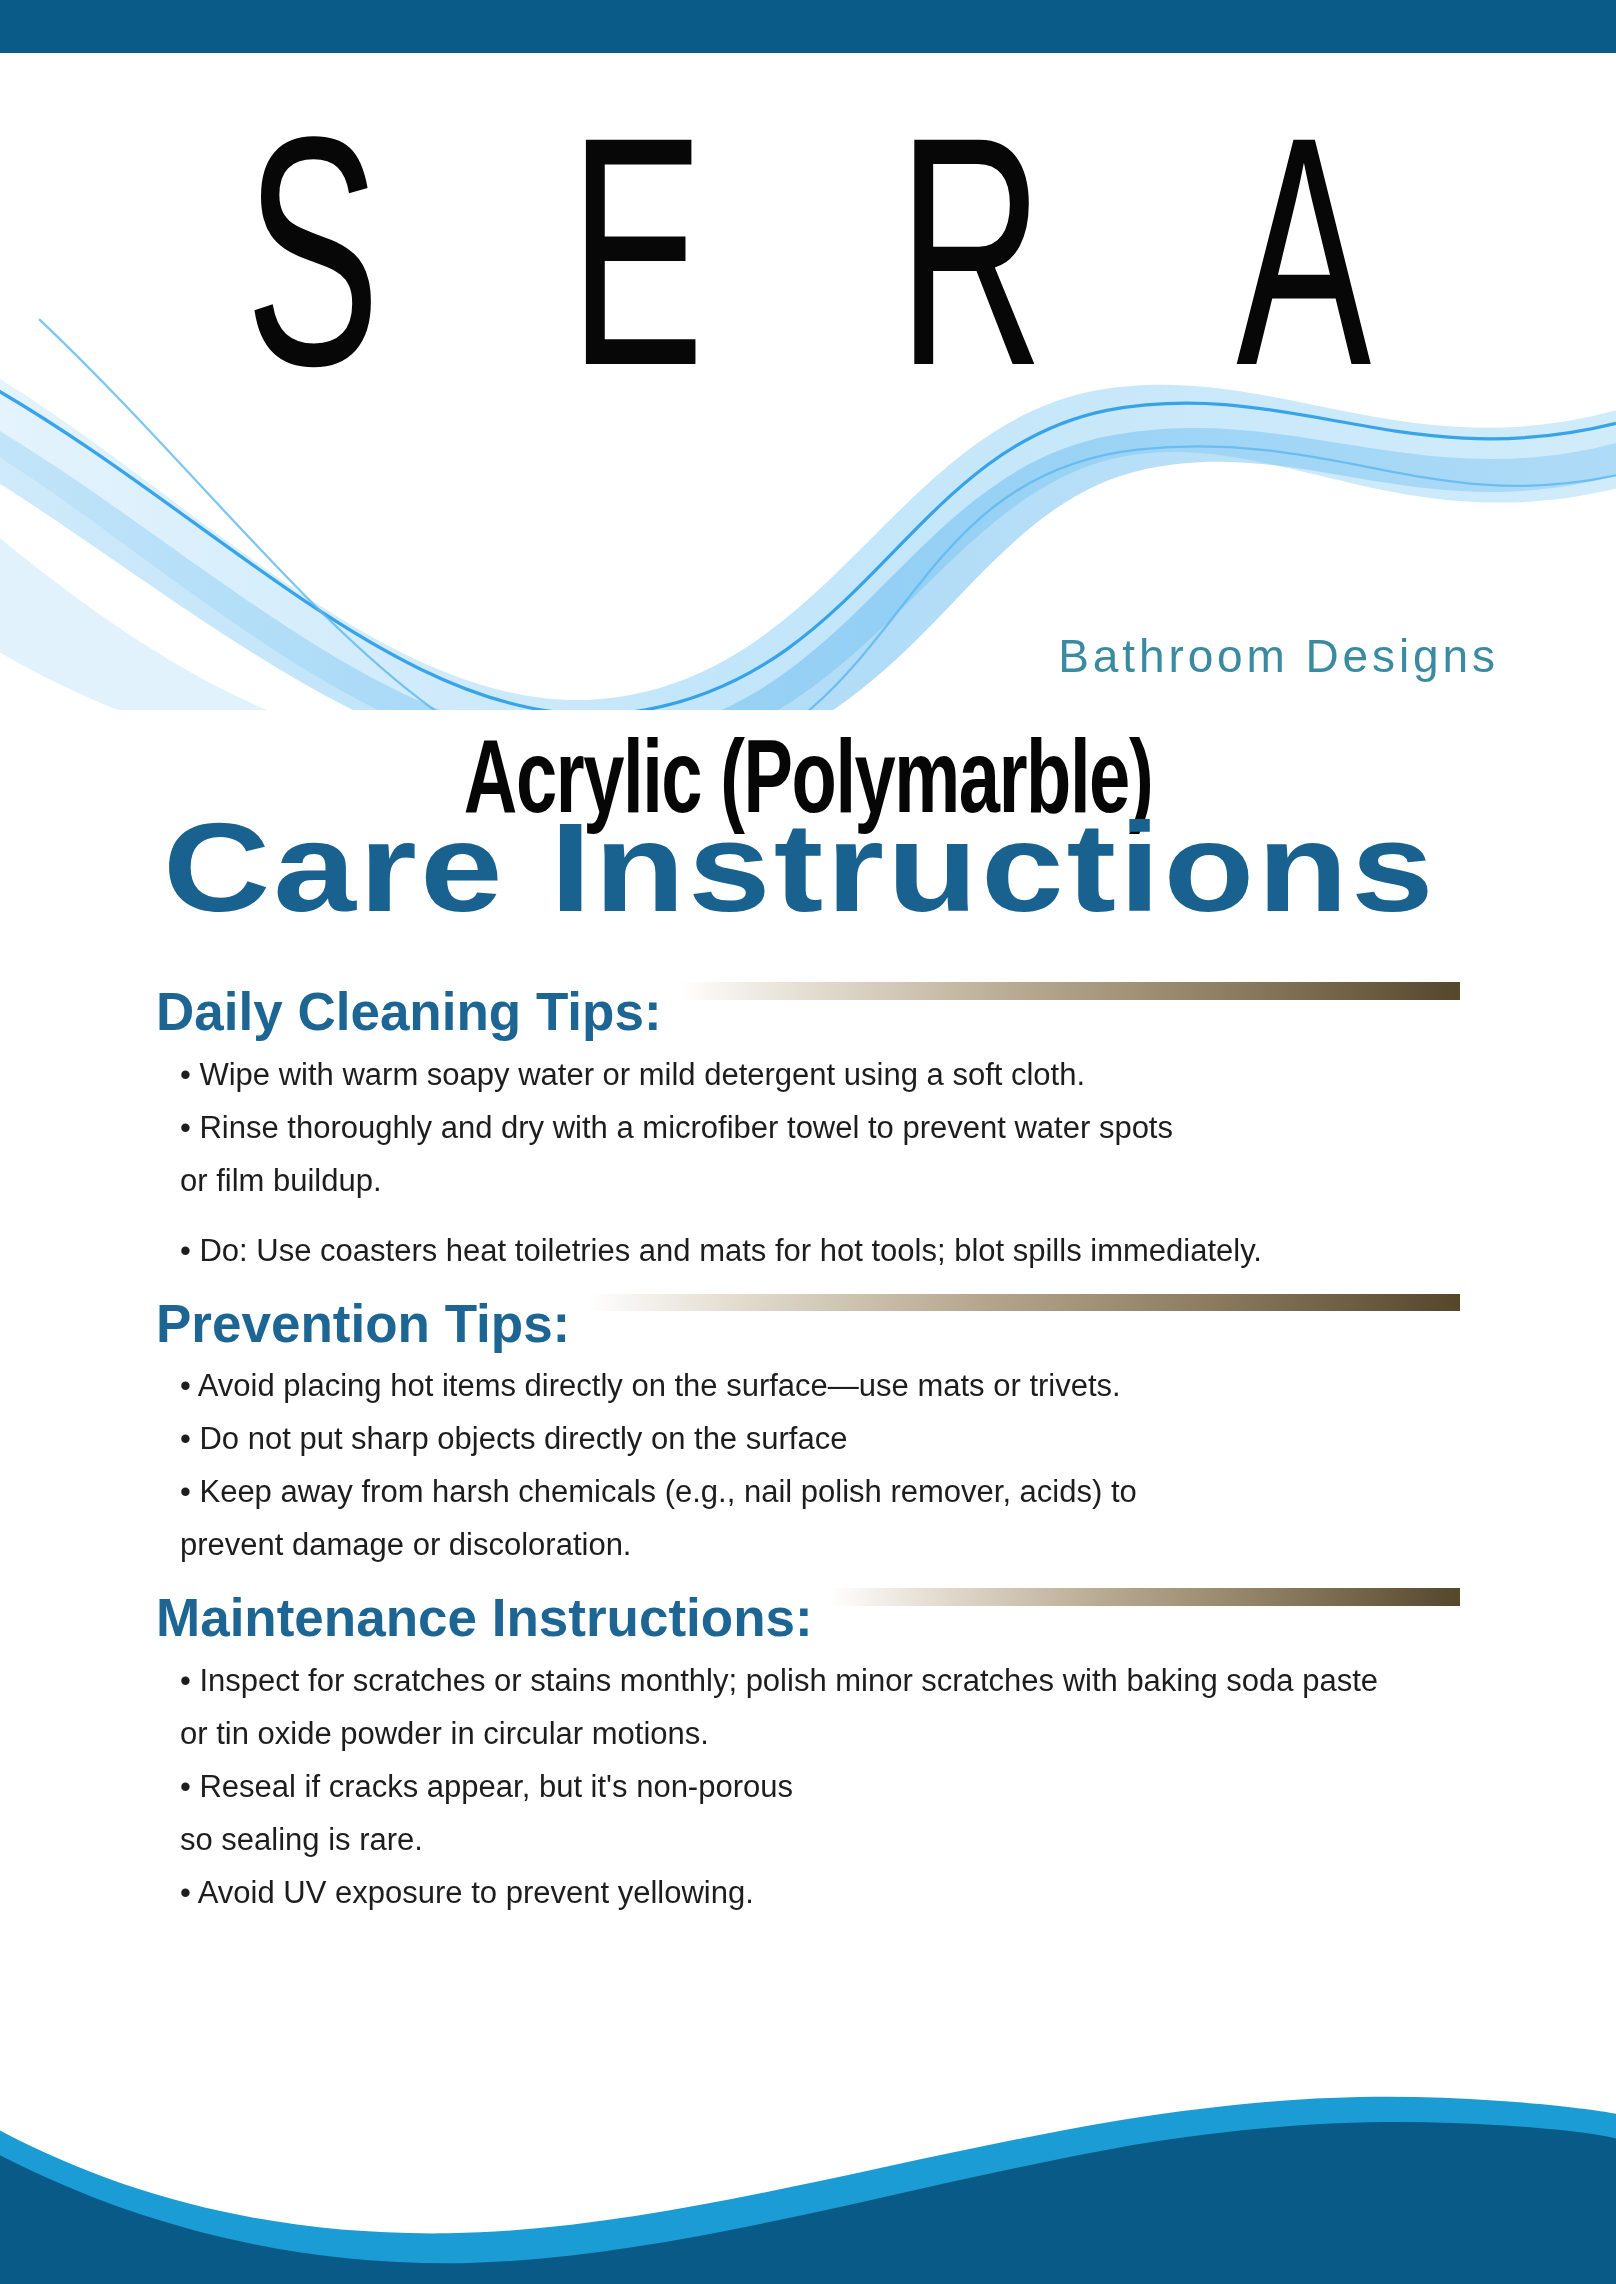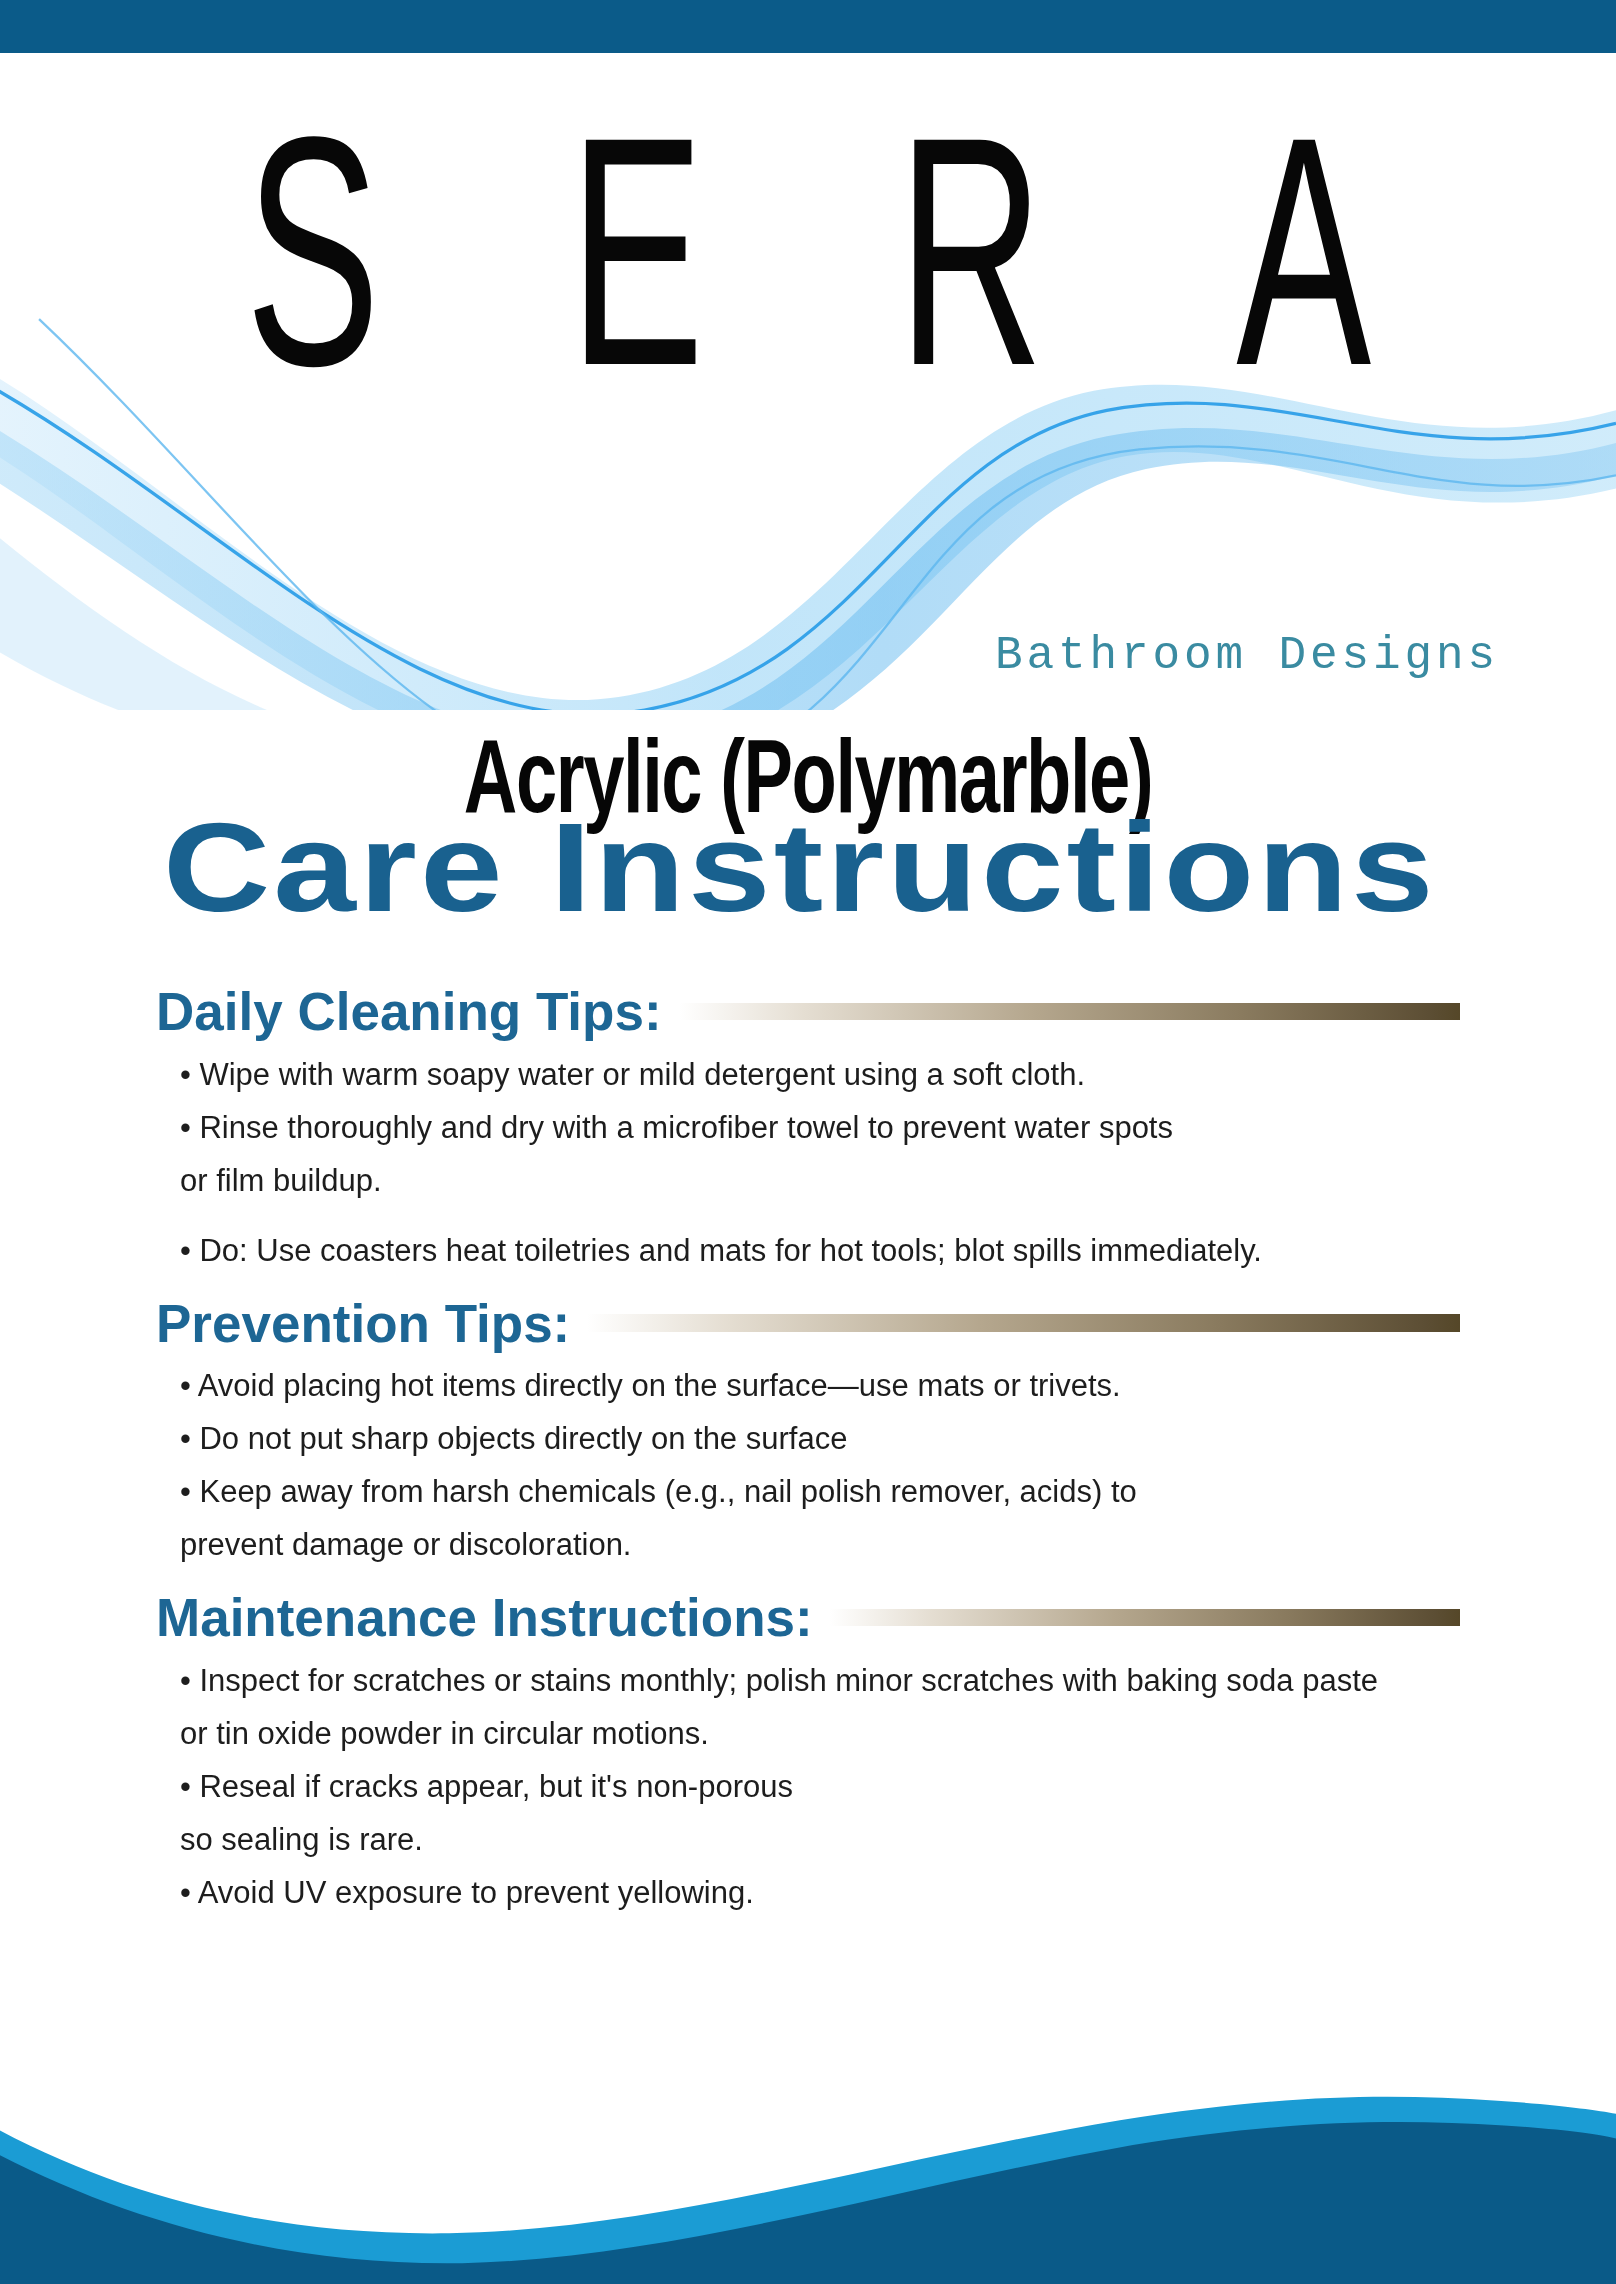--- a/index.html
+++ b/index.html
@@ -40,21 +40,20 @@
     pointer-events:none;
   }
 
   
   .tagline {
     position:absolute; top:630px; right:117px;
     font-size:46px; line-height:52px;
     letter-spacing:3.9px;
     color:#3a8ba1;
     white-space:nowrap;
-    font-family:Liberation Mono, monospace;
   }
 
   
   .material {
     position:absolute; top:725px; left:0; width:100%;
     text-align:center;
     font-size:103px; line-height:103px;
     font-weight:800;
     letter-spacing:-2px;
     color:#060606;
@@ -74,21 +73,21 @@
     transform-origin:left center;
     white-space:nowrap;
   }
 
   
   .sections {
     position:absolute; top:982px; left:156px;
     width:1304px;
   }
   .sec { margin:0 0 17px 0; }
-  .sec-head { display:flex; align-items:center; height:59px; }
+  .sec-head { display:flex; align-items:flex-start; height:59px; }
   .sec-head h2 {
     margin:0;
     font-size:53px; line-height:59px;
     font-weight:700;
     color:#1d6694;
     white-space:nowrap;
   }
   .sec-bar {
     flex:1; height:17.6px; margin-left:17px;
     background:linear-gradient(90deg,

